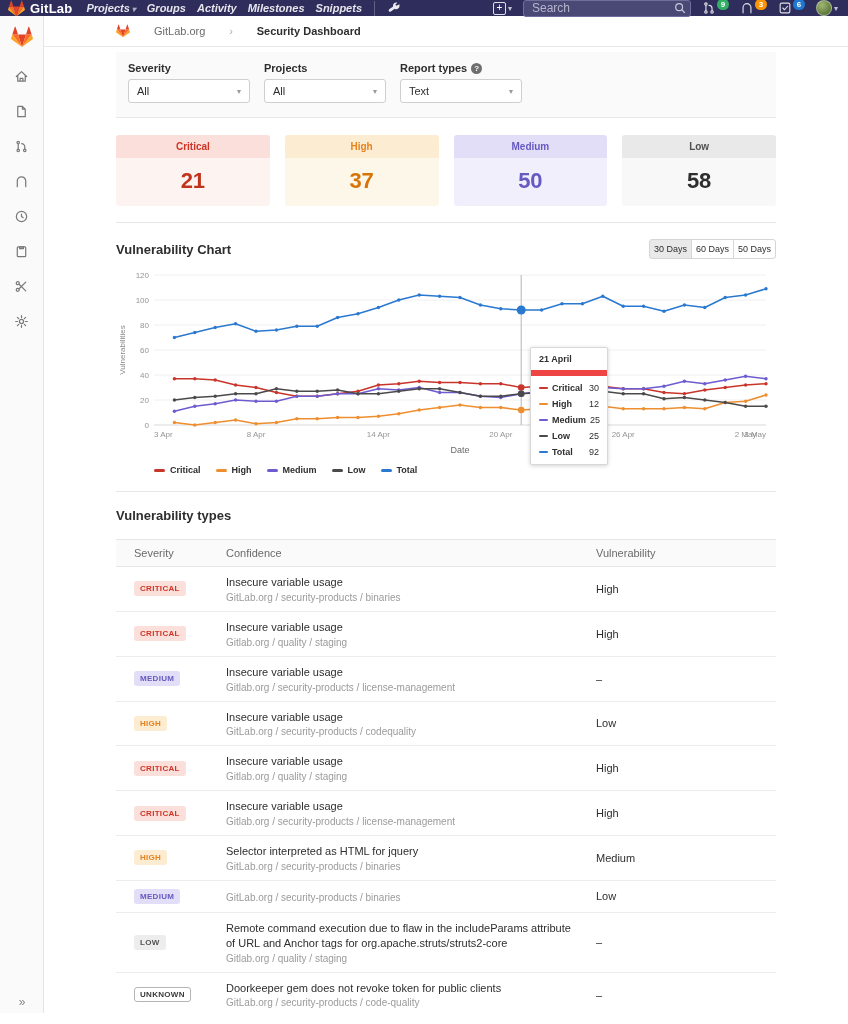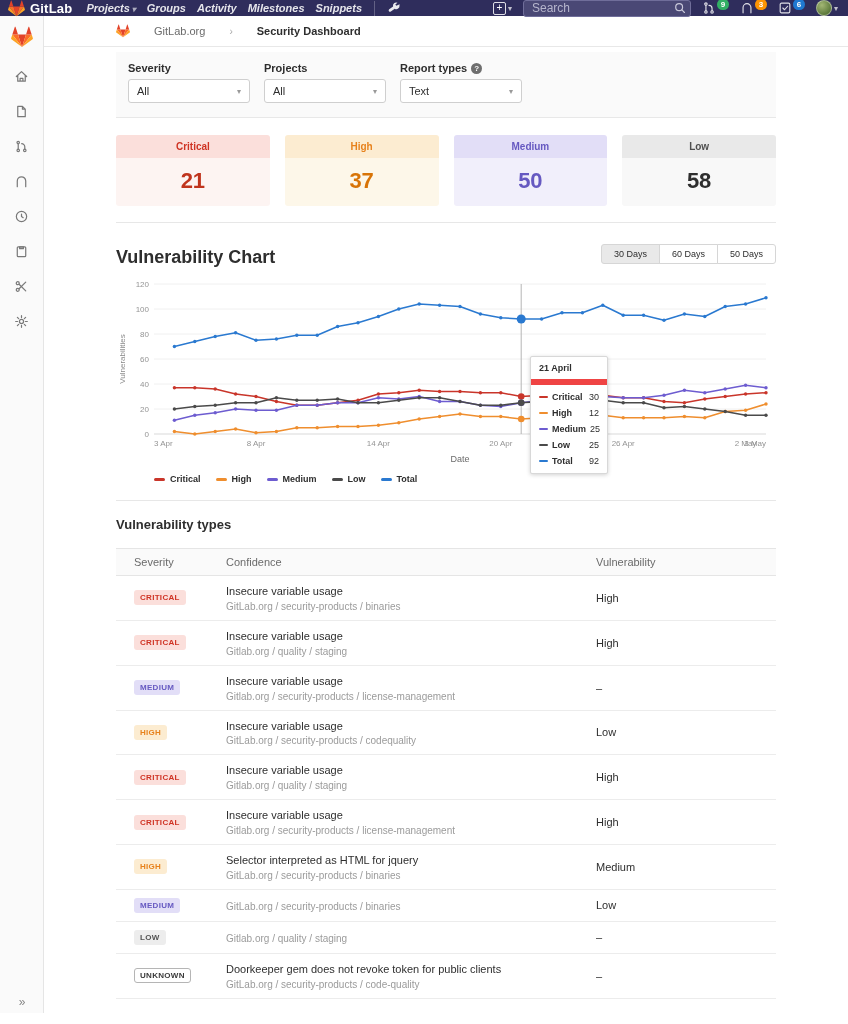--- a/index.html
+++ b/index.html
@@ -77,23 +77,23 @@
   .cards { display:flex; gap:15px; margin-top:17px; }
   .card { flex:1; border-radius:3px; overflow:hidden; text-align:center; }
   .card-head { font-size:10px; font-weight:bold; padding:6px 0; }
   .card-body { padding:10px 0 12px; }
   .card-num { font-size:22px; font-weight:bold; }
 
   .hr { border:none; border-top:1px solid #e7e7e7; margin:16px 0; }
 
   
   .section-head { display:flex; align-items:center; justify-content:space-between; margin-bottom:10px; }
-  .section-title { font-size:18px; font-weight:bold;margin-top:8px; }
+  .section-title { font-size:13px; font-weight:bold; }
   .btn-group { display:flex; }
-  .range-btn { font-size:9px; color:#2e2e2e; background:#fff; border:1px solid #d6d6d6; padding:4px 12px;
+  .range-btn { font-size:9px; color:#2e2e2e; background:#fff; border:1px solid #d6d6d6; padding:4px 4px;
     margin-left:-1px; cursor:pointer; }
   .range-btn:first-child { border-radius:3px 0 0 3px; margin-left:0; }
   .range-btn:last-child { border-radius:0 3px 3px 0; }
   .range-btn.active { background:#e9e9e9; }
   .chart-wrap { position:relative; }
   .tooltip {
     position:absolute; left:414px; top:78px; width:78px; background:#fff; border:1px solid #d8d8d8;
     border-radius:2px; box-shadow:0 1px 4px rgba(0,0,0,.18); font-size:9px; z-index:3;
   }
   .tooltip-head { padding:6px 8px; border-bottom:6px solid #ef4444; font-weight:bold; font-size:9px; }
@@ -659,20 +659,21 @@
               <div class="t-row">
                 <div><span class="sev-badge sev-medium">MEDIUM</span></div>
                 <div>
                   <div class="v-path">GitLab.org / security-products / binaries</div>
                 </div>
                 <div class="conf">Low</div>
               </div>
               <div class="t-row">
                 <div><span class="sev-badge sev-low">LOW</span></div>
                 <div>
+                  <div class="v-title">Remote command execution due to flaw in the includeParams attribute of URL and Anchor tags for org.apache.struts/struts2-core</div>
                   <div class="v-path">Gitlab.org / quality / staging</div>
                 </div>
                 <div class="conf">–</div>
               </div>
               <div class="t-row">
                 <div><span class="sev-badge sev-unknown">UNKNOWN</span></div>
                 <div>
                   <div class="v-title">Doorkeeper gem does not revoke token for public clients</div>
                   <div class="v-path">GitLab.org / security-products / code-quality</div>
                 </div>

